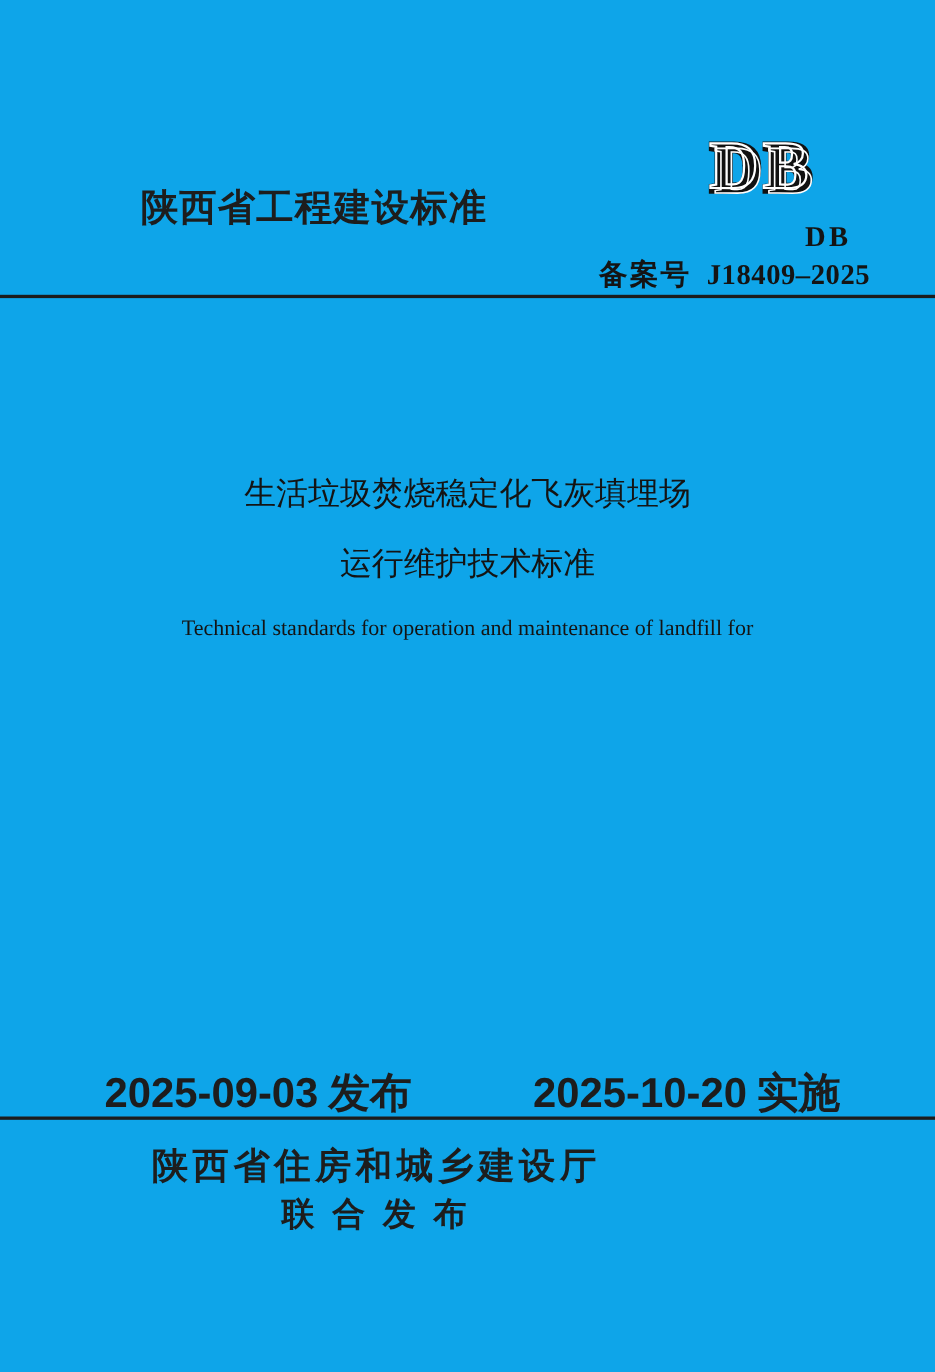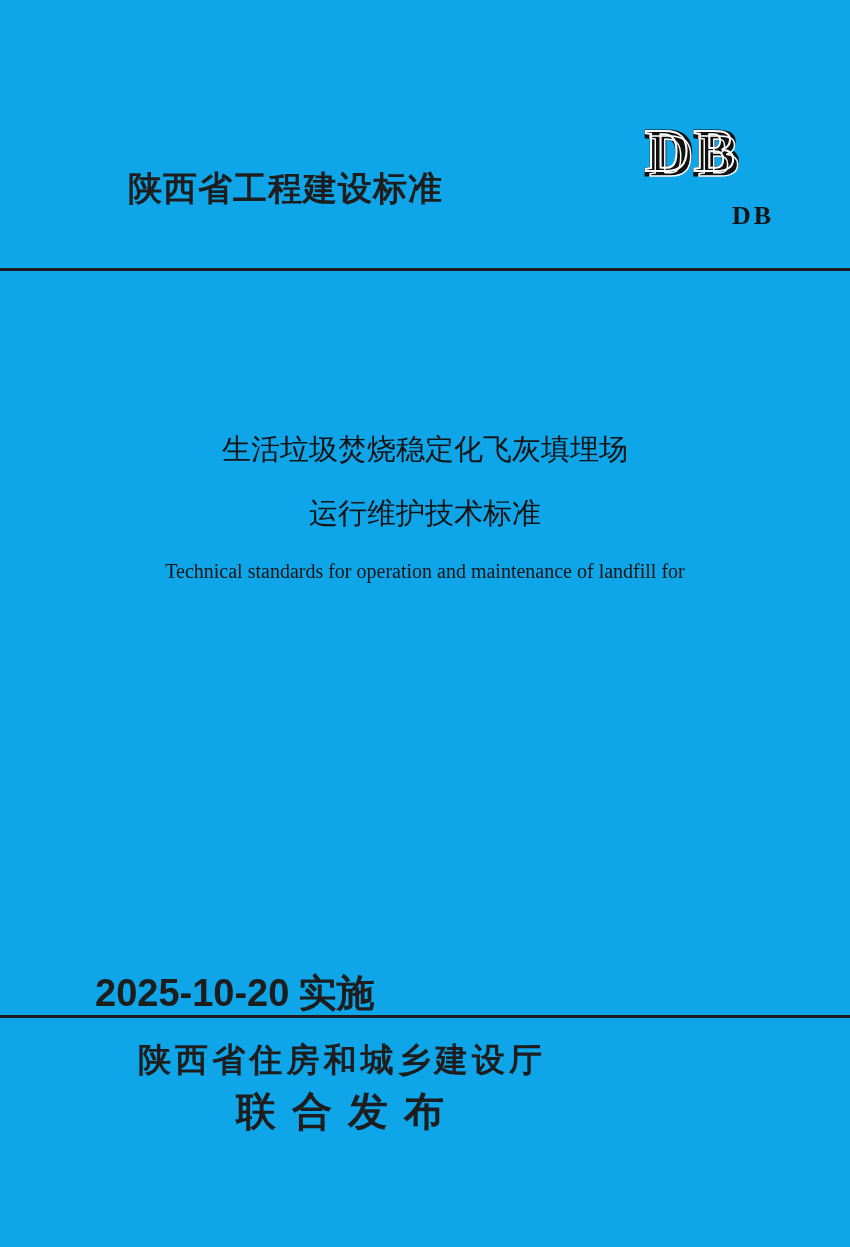--- a/index.html
+++ b/index.html
@@ -119,21 +119,21 @@
     line-height: 48px;
     color: #1d1d1d;
   }
   .publisher-line {
     text-align: justify;
     text-align-last: justify;
     text-justify: inter-character;
   }
   .joint-label {
     margin-left: 16px;
-    font-size: 40px;
+    font-size: 30px;
     font-weight: bold;
     letter-spacing: 16px;
     color: #1d1d1d;
     white-space: nowrap;
   }
 </style>
 </head>
 <body>
 
 <div class="page">
@@ -145,33 +145,40 @@
       <text x="62" y="57" fill="#111111" stroke="#111111" stroke-width="7" letter-spacing="4">DB</text>
       <text x="62" y="57" fill="none" stroke="#ffffff" stroke-width="2" letter-spacing="4" transform="translate(-2.2,-2.2)">DB</text>
       <text x="62" y="57" fill="none" stroke="#ffffff" stroke-width="1.4" letter-spacing="4" transform="translate(2.2,2.6)">DB</text>
     </g>
   </svg>
 
   <div class="std-number-row">
     <span class="std-prefix">DB</span>
   </div>
 
+  <div class="record-number-row">
+    <span class="record-label">备案号</span>
+    <span class="record-value">J18409–2025</span>
+  </div>
 
   <div class="rule rule-top"></div>
 
   <div class="title-zh">
     <div>生活垃圾焚烧稳定化飞灰填埋场</div>
     <div>运行维护技术标准</div>
   </div>
 
   <div class="title-en">
     <div>Technical standards for operation and maintenance of landfill for</div>
   </div>
 
   <div class="dates-row">
+    <div class="issue-date">
+      <span>2025-09-03</span><span class="date-label">发布</span>
+    </div>
     <div class="impl-date">
       <span>2025-10-20</span><span class="date-label">实施</span>
     </div>
   </div>
 
   <div class="rule rule-bottom"></div>
 
   <div class="publishers-row">
     <div class="publisher-list">
       <div class="publisher-line">陕西省住房和城乡建设厅</div>

